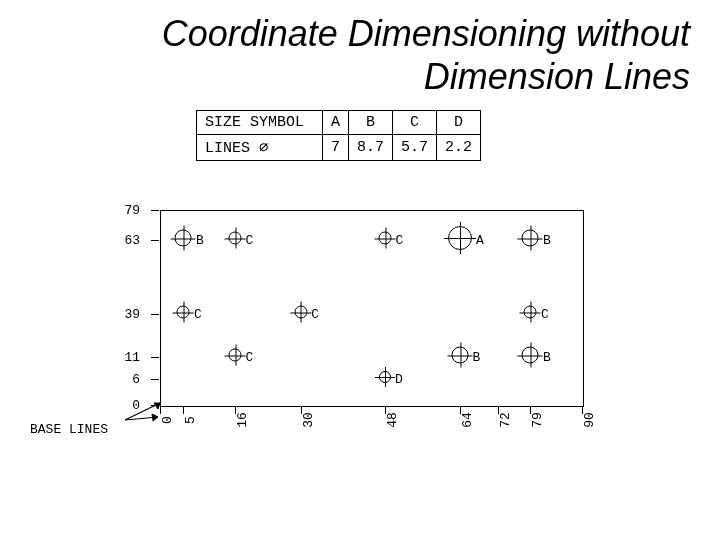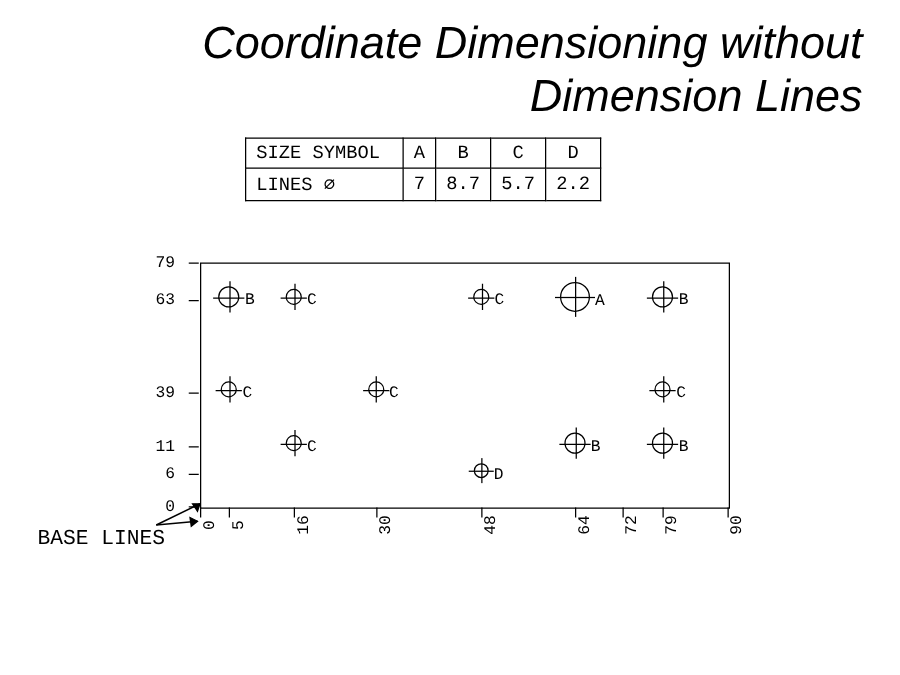--- a/index.html
+++ b/index.html
@@ -124,21 +124,21 @@
     left: 100%;
     top: 50%;
     margin-left: 4px;
     transform: translateY(-50%);
     font-size: 13px;
   }
   .baselines {
     position: absolute;
     left: -60px;
     top: 222px;
-    font-size: 17px;
+    font-size: 13px;
   }
   .arrow {
     position: absolute;
     stroke: #000;
     fill: #000;
   }
 
   
   .sz-A .circ { width: 22px; height: 22px; }
   .sz-B .circ { width: 15px; height: 15px; }

